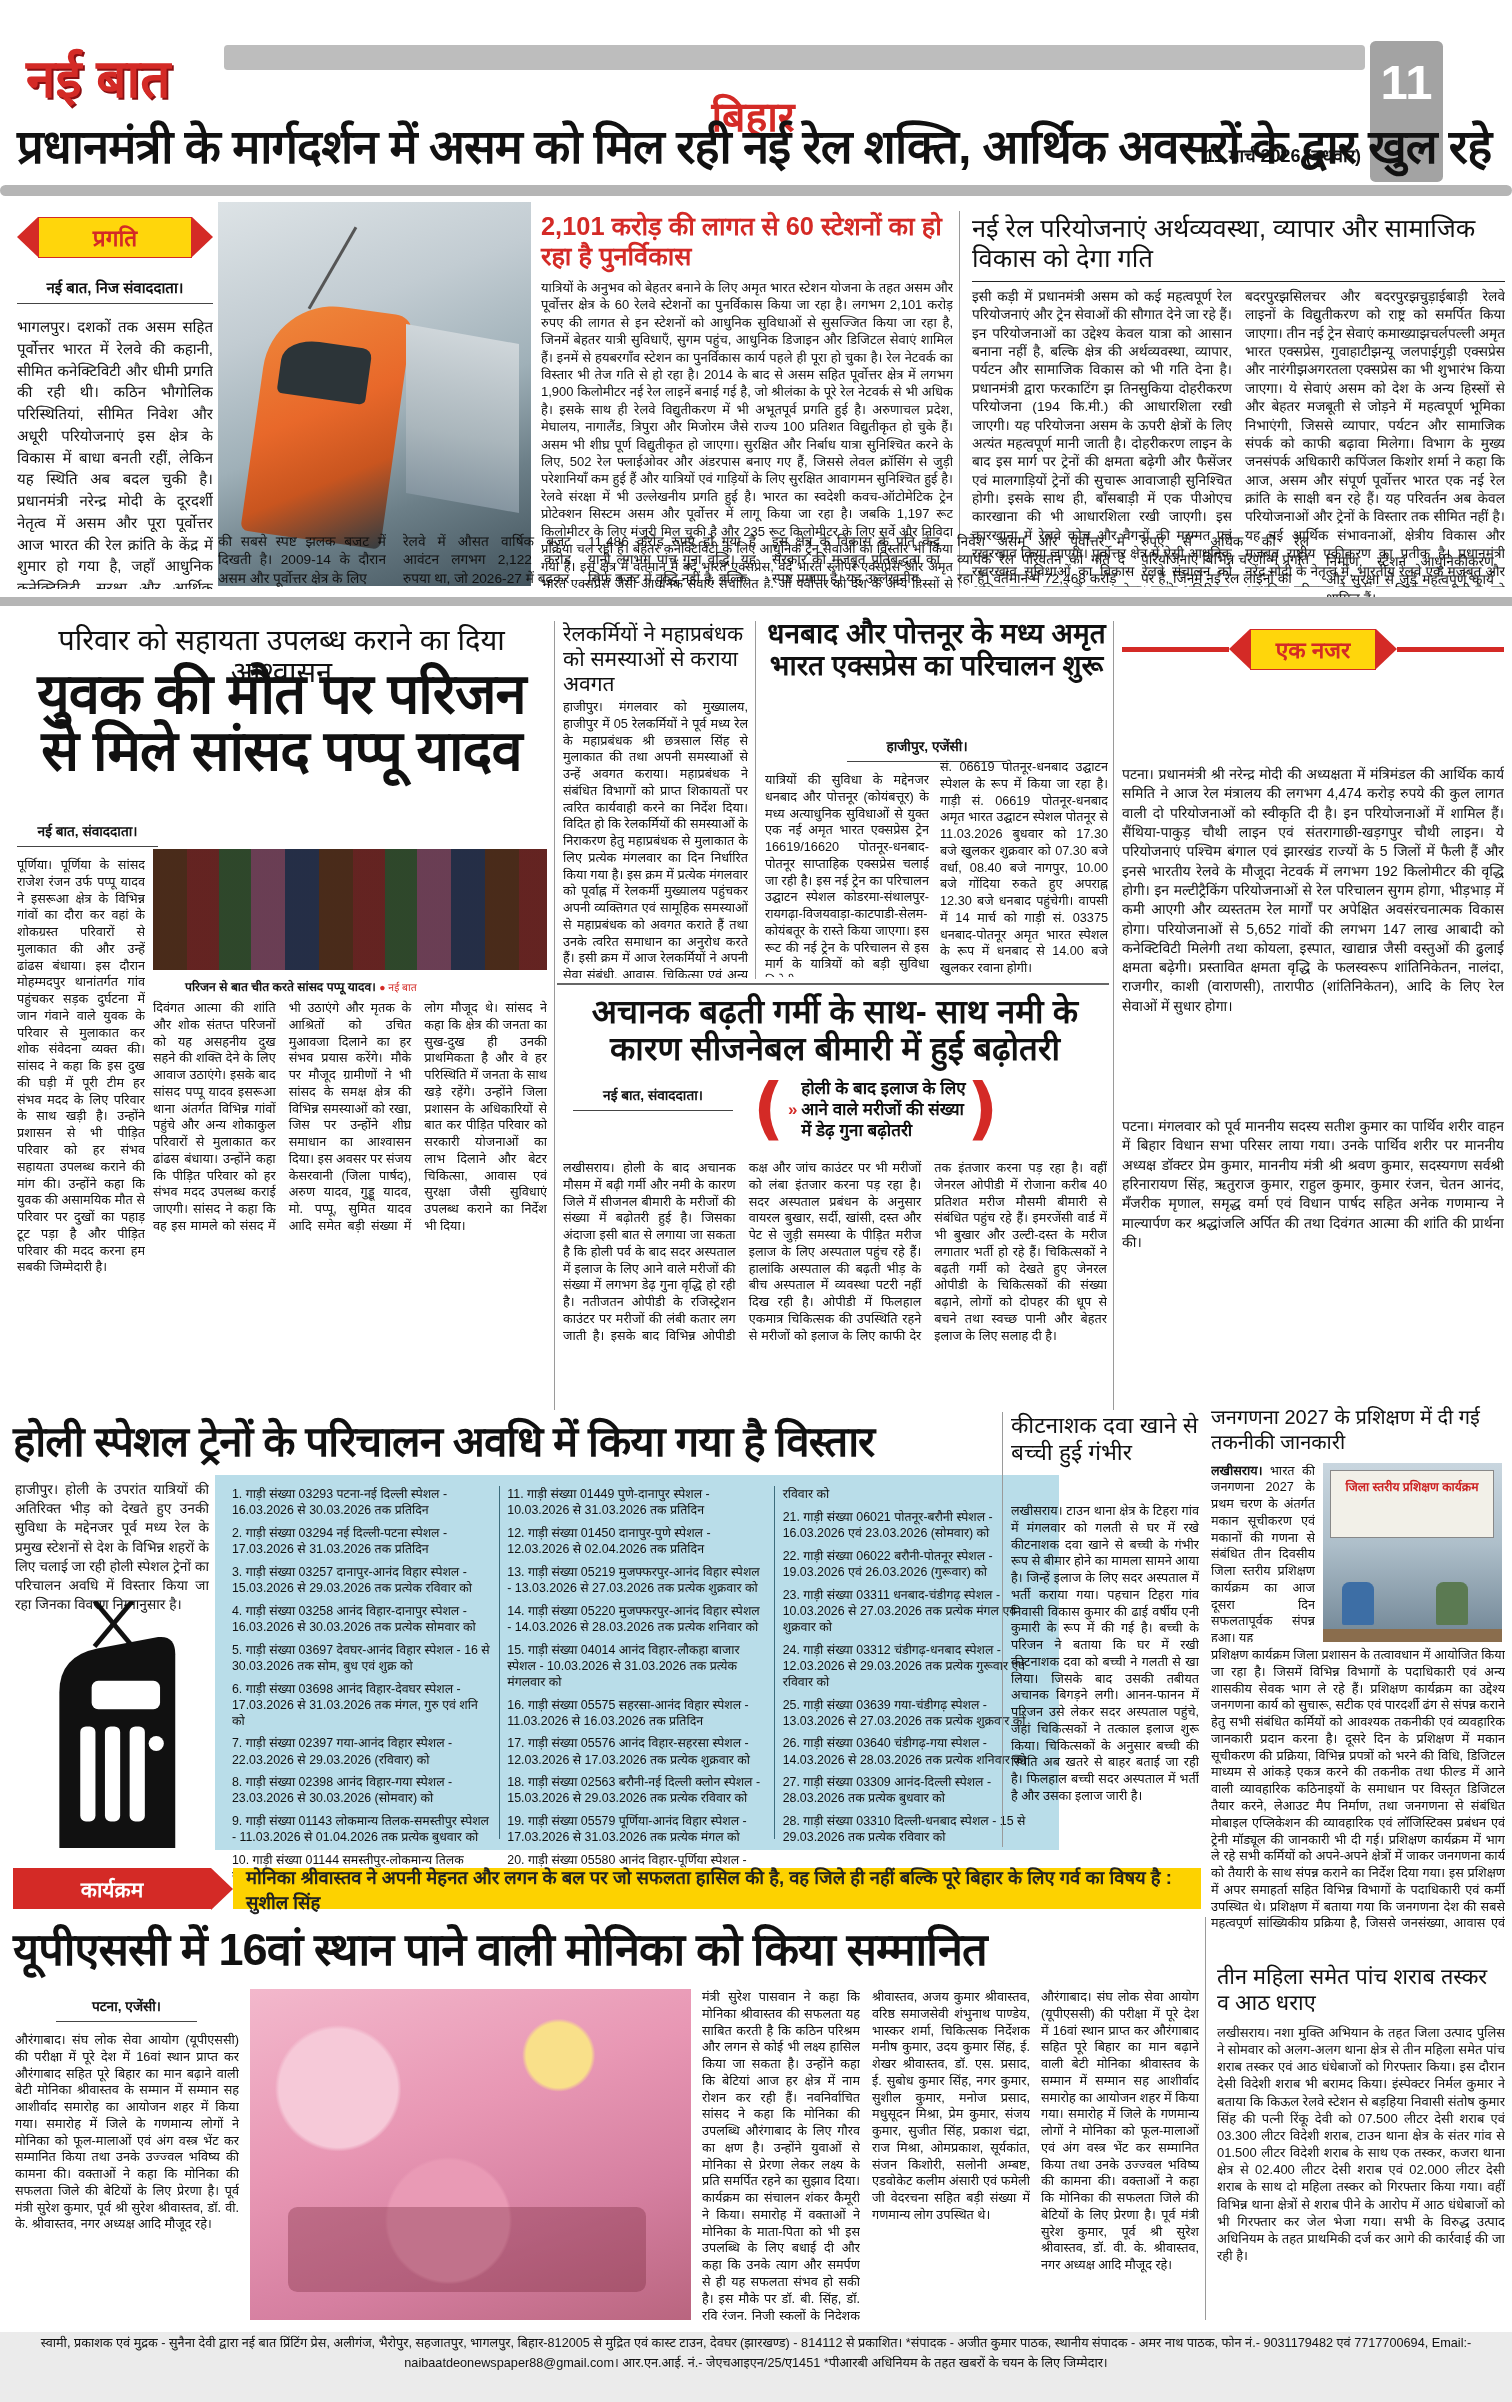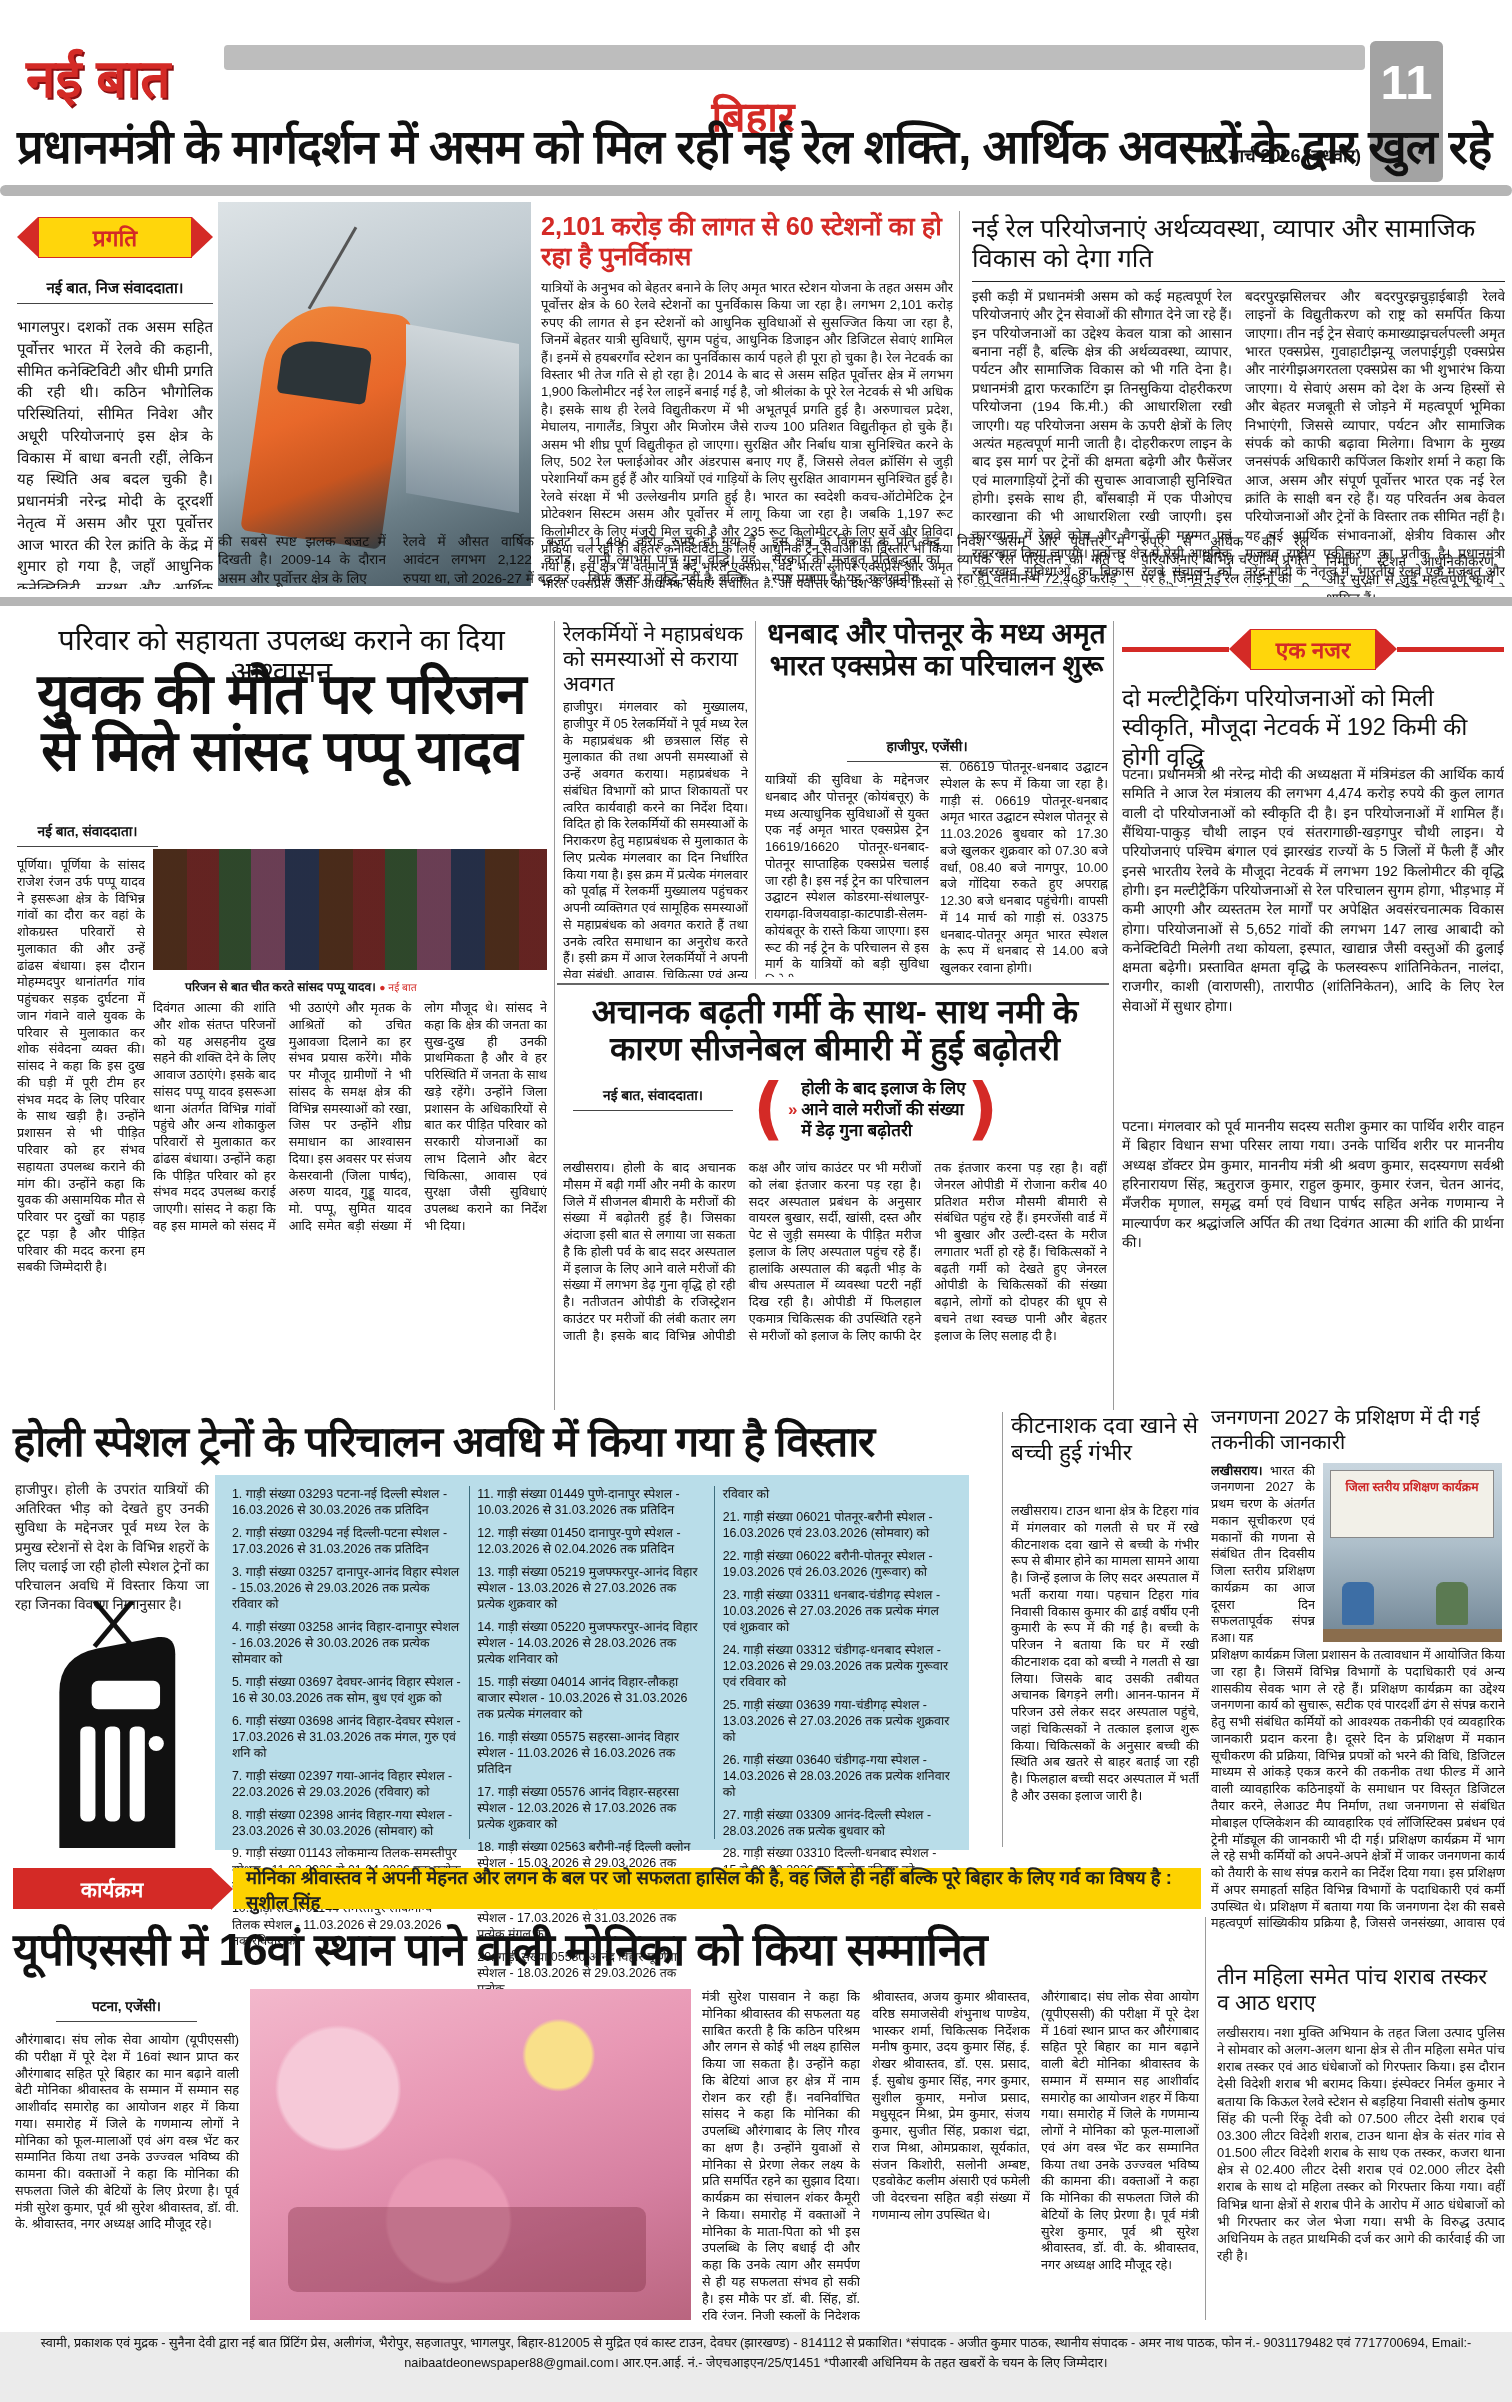--- a/index.html
+++ b/index.html
@@ -113,21 +113,20 @@
 
   <div class="abs vrule" style="left:1113px;top:621px;height:789px;"></div>
 
   <div class="abs badge" style="left:1122px;top:629px;width:382px;">
     <span class="bar"></span>
     <span class="arrowL"></span>
     <span class="box">एक नजर</span>
     <span class="arrowR"></span>
     <span class="bar"></span>
   </div>
-  <div class="abs hl" style="left:1122px;top:684px;width:382px;font-size:23.5px;line-height:1.25;">दो मल्टीट्रैकिंग परियोजनाओं को मिली स्वीकृति, मौजूदा नेटवर्क में 192 किमी की होगी वृद्धि</div>
   <div class="abs bt jt" style="left:1122px;top:765px;width:382px;height:307px;font-size:14px;line-height:1.38;">पटना। प्रधानमंत्री श्री नरेन्द्र मोदी की अध्यक्षता में मंत्रिमंडल की आर्थिक कार्य समिति ने आज रेल मंत्रालय की लगभग 4,474 करोड़ रुपये की कुल लागत वाली दो परियोजनाओं को स्वीकृति दी है। इन परियोजनाओं में शामिल हैं। सैंथिया-पाकुड़ चौथी लाइन एवं संतरागाछी-खड़गपुर चौथी लाइन। ये परियोजनाएं पश्चिम बंगाल एवं झारखंड राज्यों के 5 जिलों में फैली हैं और इनसे भारतीय रेलवे के मौजूदा नेटवर्क में लगभग 192 किलोमीटर की वृद्धि होगी। इन मल्टीट्रैकिंग परियोजनाओं से रेल परिचालन सुगम होगा, भीड़भाड़ में कमी आएगी और व्यस्ततम रेल मार्गों पर अपेक्षित अवसंरचनात्मक विकास होगा। परियोजनाओं से 5,652 गांवों की लगभग 147 लाख आबादी को कनेक्टिविटी मिलेगी तथा कोयला, इस्पात, खाद्यान्न जैसी वस्तुओं की ढुलाई क्षमता बढ़ेगी। प्रस्तावित क्षमता वृद्धि के फलस्वरूप शांतिनिकेतन, नालंदा, राजगीर, काशी (वाराणसी), तारापीठ (शांतिनिकेतन), आदि के लिए रेल सेवाओं में सुधार होगा।</div>
   <div class="abs bt jt" style="left:1122px;top:1117px;width:382px;height:282px;font-size:14px;line-height:1.38;">पटना। मंगलवार को पूर्व माननीय सदस्य सतीश कुमार का पार्थिव शरीर वाहन में बिहार विधान सभा परिसर लाया गया। उनके पार्थिव शरीर पर माननीय अध्यक्ष डॉक्टर प्रेम कुमार, माननीय मंत्री श्री श्रवण कुमार, सदस्यगण सर्वश्री हरिनारायण सिंह, ऋतुराज कुमार, राहुल कुमार, कुमार रंजन, चेतन आनंद, मँजरीक मृणाल, समृद्ध वर्मा एवं विधान पार्षद सहित अनेक गणमान्य ने माल्यार्पण कर श्रद्धांजलि अर्पित की तथा दिवंगत आत्मा की शांति की प्रार्थना की।</div>
 
   <div class="abs hrule" style="left:557px;top:983px;width:552px;height:1.9px;background:#666;"></div>
   <div class="abs hl" style="left:563px;top:994px;width:544px;font-size:33px;line-height:1.12;text-align:center;font-weight:900;">अचानक बढ़ती गर्मी के साथ- साथ नमी के कारण सीजनेबल बीमारी में हुई बढ़ोतरी</div>
   <div class="abs byline" style="left:573px;top:1085px;width:160px;font-size:13.7px;">नई बात, संवाददाता।</div>
   <div class="abs quotebox" style="left:753px;top:1073px;width:245px;height:73px;">
     <span class="paren">(</span>
     <span style="color:#d42a26;font-weight:900;font-size:17px;padding:0 3.8px;">»</span>
     <span style="font-weight:bold;font-size:17px;line-height:1.25;flex:1;">होली के बाद इलाज के लिए आने वाले मरीजों की संख्या में डेढ़ गुना बढ़ोतरी</span>
@@ -143,21 +142,21 @@
       <line x1="55" y1="0" x2="95" y2="48" stroke="#111" stroke-width="5"></line>
       <path d="M18 260 L18 96 Q18 58 58 50 L122 38 Q140 36 140 56 L140 260 Z" fill="#111"></path>
       <rect x="52" y="84" width="72" height="30" rx="7" fill="#fff"></rect>
       <rect x="40" y="132" width="16" height="100" rx="6" fill="#fff"></rect>
       <rect x="66" y="132" width="16" height="100" rx="6" fill="#fff"></rect>
       <rect x="92" y="132" width="16" height="100" rx="6" fill="#fff"></rect>
       <circle cx="120" cy="150" r="8" fill="#fff"></circle>
     </svg>
   </div>
 
-  <div class="abs" style="left:215px;top:1475px;width:754px;height:375px;background:#b9dde9;display:flex;padding:11.3px 9.4px;box-sizing:border-box;">
+  <div class="abs" style="left:215px;top:1475px;width:844px;height:375px;background:#b9dde9;display:flex;padding:11.3px 9.4px;box-sizing:border-box;">
     <div class="trainlist" style="flex:1;padding:0 7.5px;">
       <div>1. गाड़ी संख्या 03293 पटना-नई दिल्ली स्पेशल - 16.03.2026 से 30.03.2026 तक प्रतिदिन</div>
       <div>2. गाड़ी संख्या 03294 नई दिल्ली-पटना स्पेशल - 17.03.2026 से 31.03.2026 तक प्रतिदिन</div>
       <div>3. गाड़ी संख्या 03257 दानापुर-आनंद विहार स्पेशल - 15.03.2026 से 29.03.2026 तक प्रत्येक रविवार को</div>
       <div>4. गाड़ी संख्या 03258 आनंद विहार-दानापुर स्पेशल - 16.03.2026 से 30.03.2026 तक प्रत्येक सोमवार को</div>
       <div>5. गाड़ी संख्या 03697 देवघर-आनंद विहार स्पेशल - 16 से 30.03.2026 तक सोम, बुध एवं शुक्र को</div>
       <div>6. गाड़ी संख्या 03698 आनंद विहार-देवघर स्पेशल - 17.03.2026 से 31.03.2026 तक मंगल, गुरु एवं शनि को</div>
       <div>7. गाड़ी संख्या 02397 गया-आनंद विहार स्पेशल - 22.03.2026 से 29.03.2026 (रविवार) को</div>
       <div>8. गाड़ी संख्या 02398 आनंद विहार-गया स्पेशल - 23.03.2026 से 30.03.2026 (सोमवार) को</div>
       <div>9. गाड़ी संख्या 01143 लोकमान्य तिलक-समस्तीपुर स्पेशल - 11.03.2026 से 01.04.2026 तक प्रत्येक बुधवार को</div>

